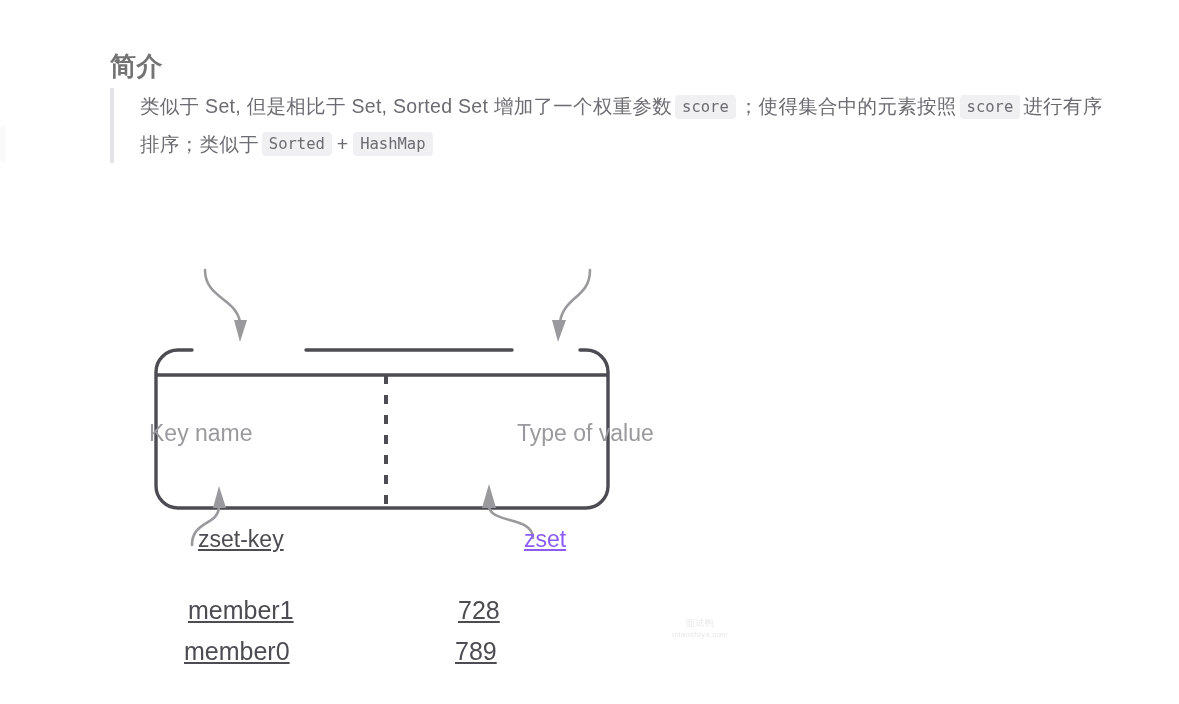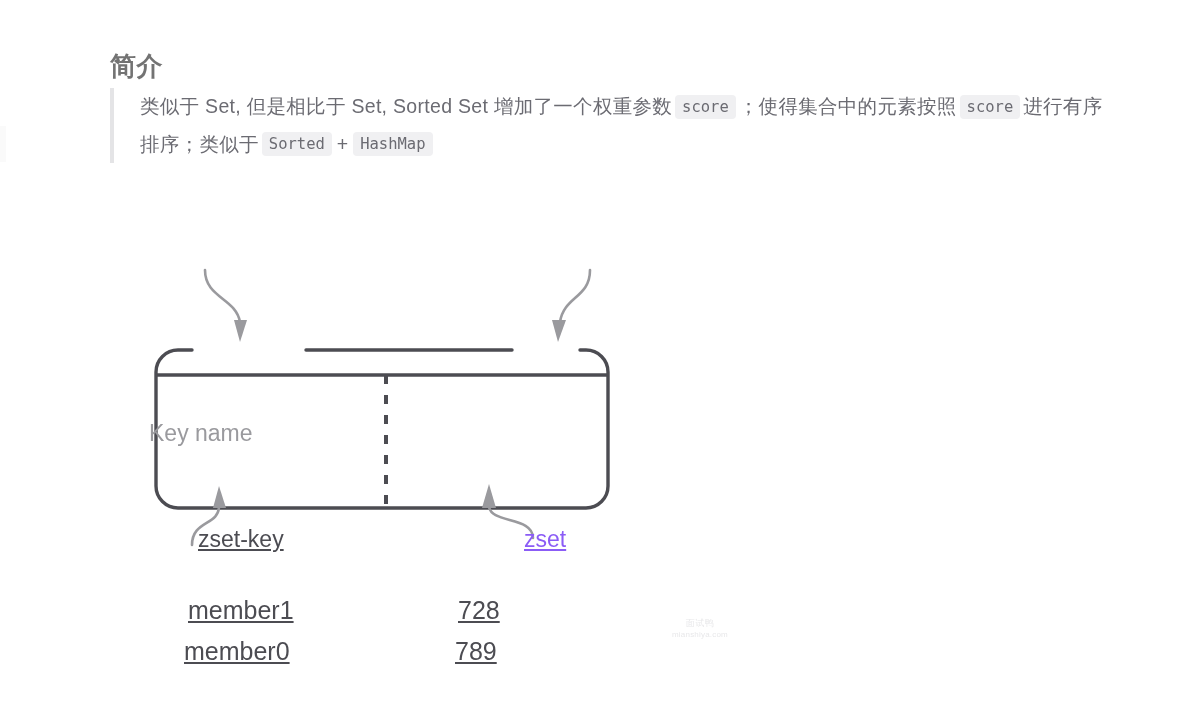--- a/index.html
+++ b/index.html
@@ -165,20 +165,21 @@
     </g>
     <path d="M 219 296 L 213 318 L 226 318 Z" fill="#9a9a9e"></path>
 
     <g stroke="#9a9a9e" fill="none" stroke-width="2.6" stroke-linecap="round">
       <path d="M 533 348 C 533 326, 490 334, 489 316"></path>
     </g>
     <path d="M 489 294 L 482 318 L 496 318 Z" fill="#9a9a9e"></path>
   </svg>
 
   <div class="d-label" id="label-key-name">Key name</div>
+  <div class="d-label" id="label-type-value">Type of value</div>
 
   <div class="box-text" id="box-key-label">zset-key</div>
   <div class="box-text" id="box-type-label">zset</div>
 
   <div class="box-text" id="member-1">member1</div>
   <div class="box-text" id="score-1">728</div>
   <div class="box-text" id="member-0">member0</div>
   <div class="box-text" id="score-0">789</div>
 
 </div>

